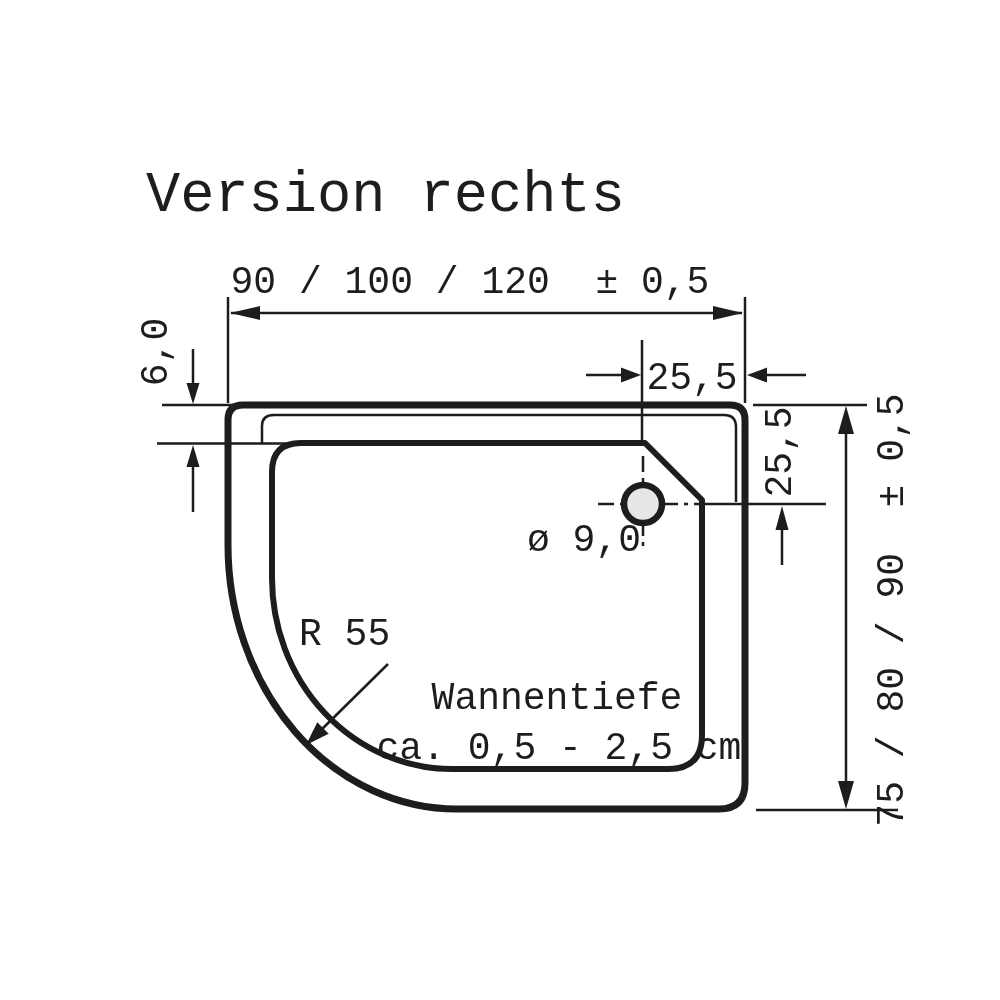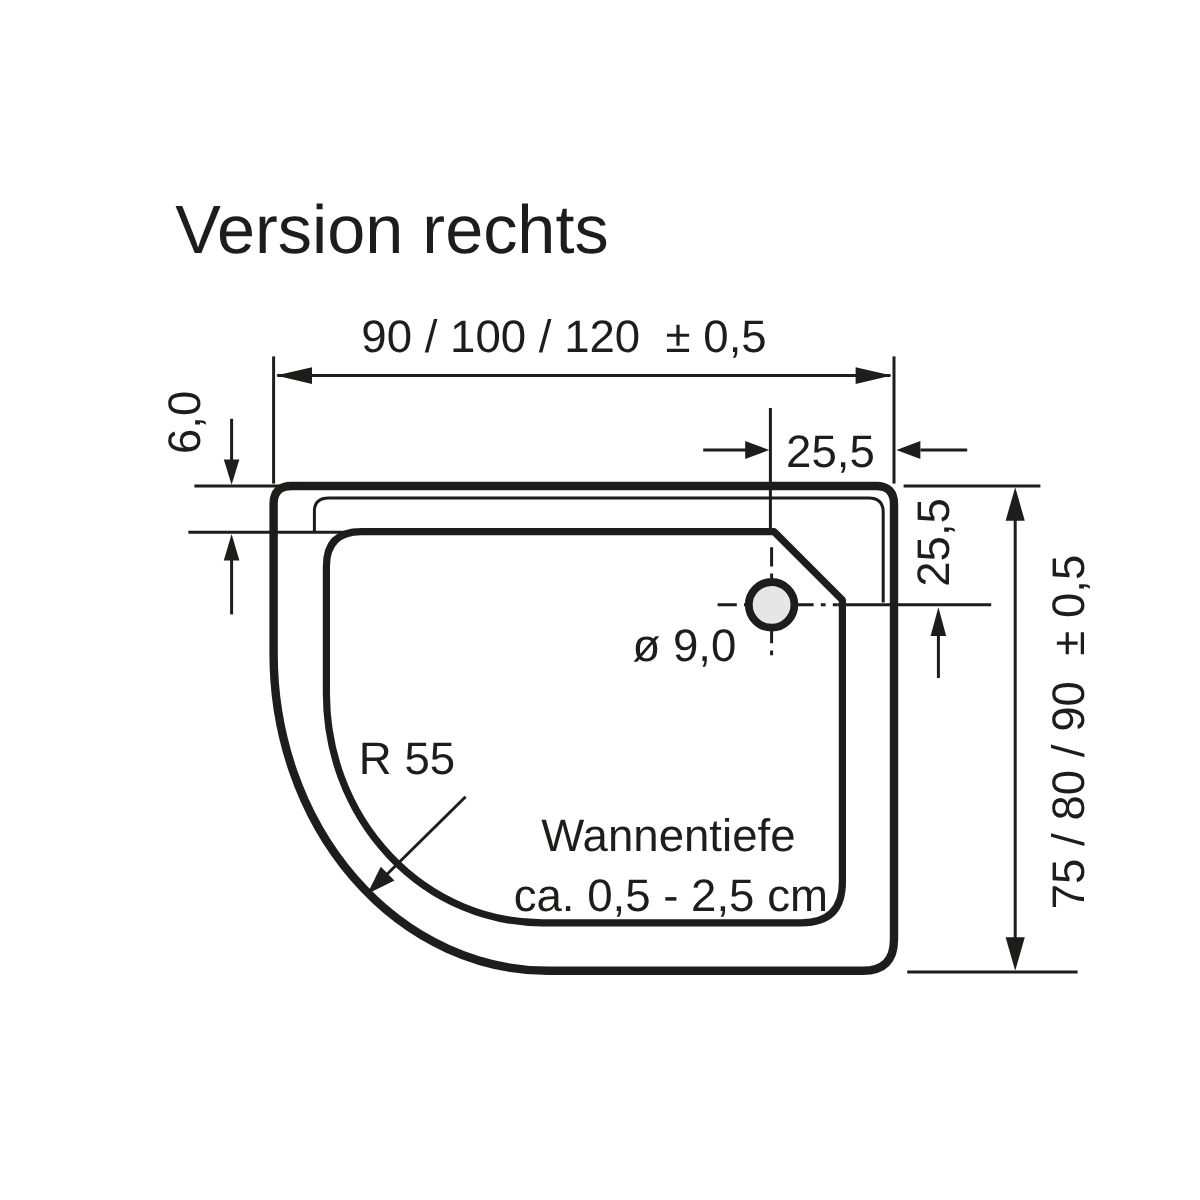--- a/index.html
+++ b/index.html
@@ -1,19 +1,19 @@
 <!DOCTYPE html>
 <html style="--line: #1d1d1b; --bg: #ffffff; --drain-fill: #e6e6e6;"><head>
 <meta charset="utf-8">
 <style>
   :root { --line:#1d1d1b; --bg:#ffffff; --drain-fill:#e6e6e6; }
   html,body { margin:0; padding:0; background:var(--bg); }
   .stage {
     width:800px; height:1000px; position:relative; background:var(--bg);
-    font-family:Liberation Sans, sans-serif;
+    font-family:Liberation Mono, monospace;
   }
   svg { display:block; }
   .outline { fill:#ffffff; stroke:var(--line); stroke-width:7; stroke-linejoin:round; }
   .outline.inner { stroke-width:6; }
   .thin  { stroke:var(--line); stroke-width:2.5; fill:none; }
   .centerline { stroke:var(--line); stroke-width:2.5; fill:none; stroke-dasharray:16 6 4 6; }
   .arrow { fill:var(--line); stroke:none; }
   .drain { fill:var(--drain-fill); stroke:var(--line); stroke-width:6.5; }
   text { fill:var(--line); }
   .dim   { font-size:38px; }

